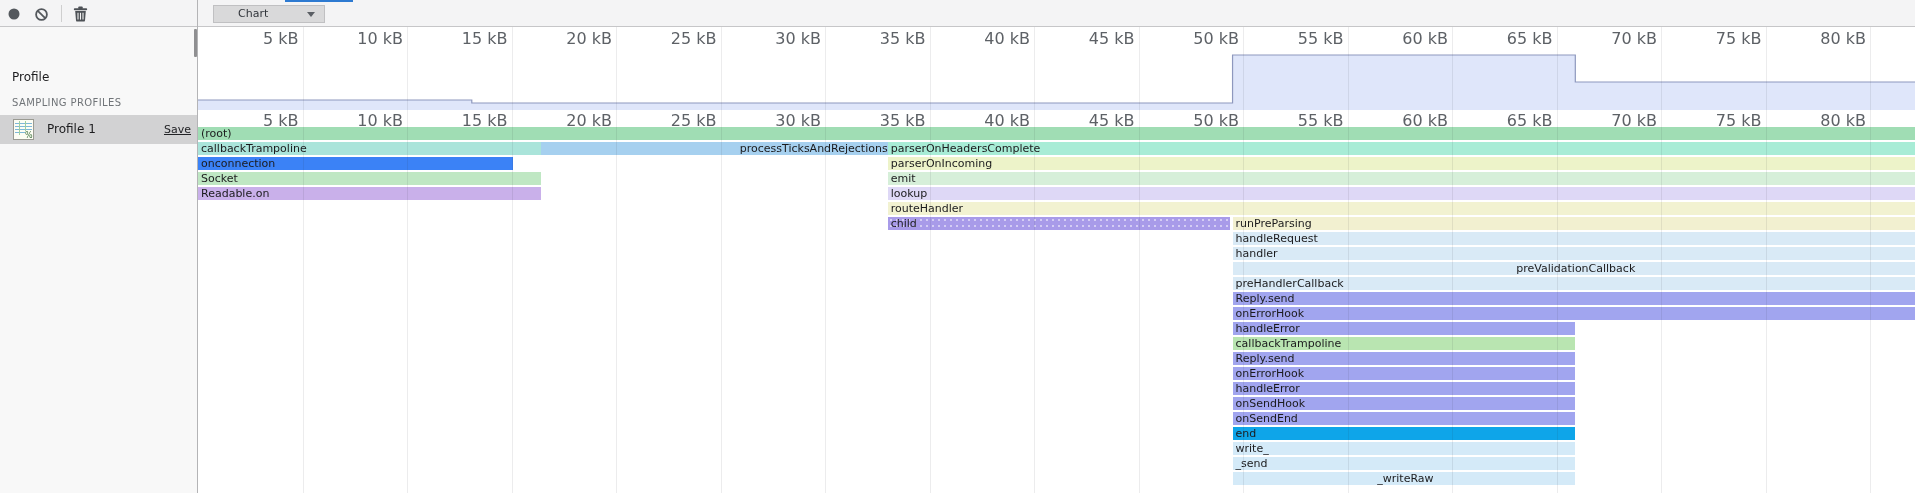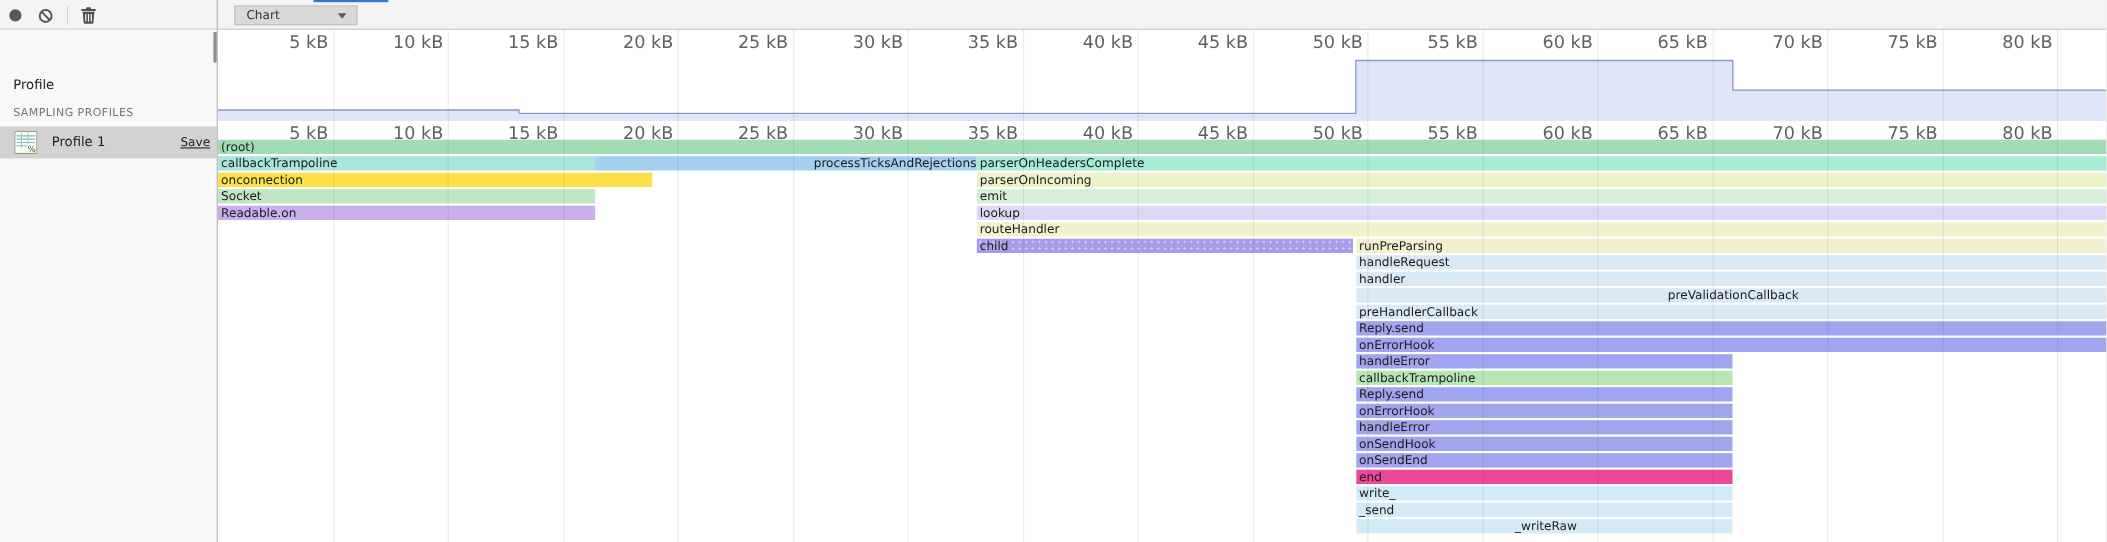--- a/index.html
+++ b/index.html
@@ -15,21 +15,21 @@
     background:#f4f4f5; border-bottom:1px solid #c6c6c8; box-sizing:border-box;
   }
   .icon-btn { position:absolute; padding:0; margin:0; border:none; background:none; cursor:pointer; line-height:0; }
   .btn-record { left:8px;  top:8px; }
   .btn-clear  { left:35px; top:8px; }
   .btn-trash  { left:73px; top:6px; }
   .toolbar-sep { position:absolute; left:61px; top:5px; width:1px; height:17px; background:#cfcfcf; }
   .chart-select {
     position:absolute; left:213px; top:5px; width:112px; height:18px;
     background:#d9d9da; border:1px solid #c0c0c2; box-sizing:border-box;
-    font-size:11px; color:#30343a; line-height:16px; padding-left:10px; cursor:pointer;
+    font-size:11px; color:#30343a; line-height:16px; padding-left:24px; cursor:pointer;
   }
   .sel-arrow {
     position:absolute; right:9px; top:6px; width:0; height:0;
     border-left:4px solid transparent; border-right:4px solid transparent;
     border-top:5px solid #5a5e64;
   }
   .accent-line { position:absolute; left:285px; top:0; width:68px; height:2px; }
   
   .sidebar { position:absolute; left:0; top:27px; width:197px; height:466px; background:#f8f8f8; }
   .pane-divider { position:absolute; left:197px; top:0; width:1px; height:493px; background:#b4b4b6; z-index:9; }
@@ -139,21 +139,21 @@
       </div>
       <div class="bar" style="left: 198px; width: 342.76px; top: 142px; background-color: rgb(170, 228, 218);">
         <span class="bar-label">callbackTrampoline</span>
       </div>
       <div class="bar" style="left: 540.76px; width: 346.94px; top: 142px; background-color: rgb(166, 208, 239); text-align: right;">
         <span class="bar-label">processTicksAndRejections</span>
       </div>
       <div class="bar" style="left: 887.7px; width: 1200px; top: 142px; background-color: rgb(168, 236, 214);">
         <span class="bar-label">parserOnHeadersComplete</span>
       </div>
-      <div class="bar" style="left: 198px; width: 395px; top: 157px; background-color: #fde047;">
+      <div class="bar" style="left: 198px; width: 315px; top: 157px; background-color: #3b82f6;">
         <span class="bar-label">onconnection</span>
       </div>
       <div class="bar" style="left: 887.7px; width: 1028.28px; top: 157px; background-color: rgb(237, 243, 201);">
         <span class="bar-label">parserOnIncoming</span>
       </div>
       <div class="bar" style="left: 198px; width: 342.76px; top: 172px; background-color: rgb(191, 231, 195);">
         <span class="bar-label">Socket</span>
       </div>
       <div class="bar" style="left: 887.7px; width: 1028.28px; top: 172px; background-color: rgb(214, 239, 217);">
         <span class="bar-label">emit</span>
@@ -205,21 +205,21 @@
       </div>
       <div class="bar" style="left: 1232.55px; width: 342.76px; top: 382px; background-color: rgb(161, 165, 239);">
         <span class="bar-label">handleError</span>
       </div>
       <div class="bar" style="left: 1232.55px; width: 342.76px; top: 397px; background-color: rgb(161, 165, 239);">
         <span class="bar-label">onSendHook</span>
       </div>
       <div class="bar" style="left: 1232.55px; width: 342.76px; top: 412px; background-color: rgb(161, 165, 239);">
         <span class="bar-label">onSendEnd</span>
       </div>
-      <div class="bar" style="left: 1232.55px; width: 342.76px; top: 427px; background-color: #ec4899;">
+      <div class="bar" style="left: 1232.55px; width: 342.76px; top: 427px; background-color: #0ea5e9;">
         <span class="bar-label">end</span>
       </div>
       <div class="bar" style="left: 1232.55px; width: 342.76px; top: 442px; background-color: rgb(212, 234, 248);">
         <span class="bar-label">write_</span>
       </div>
       <div class="bar" style="left: 1232.55px; width: 342.76px; top: 457px; background-color: rgb(212, 234, 248);">
         <span class="bar-label">_send</span>
       </div>
       <div class="bar" style="left: 1232.55px; width: 342.76px; top: 472px; background-color: rgb(212, 234, 248); text-align: center;">
         <span class="bar-label">_writeRaw</span>

